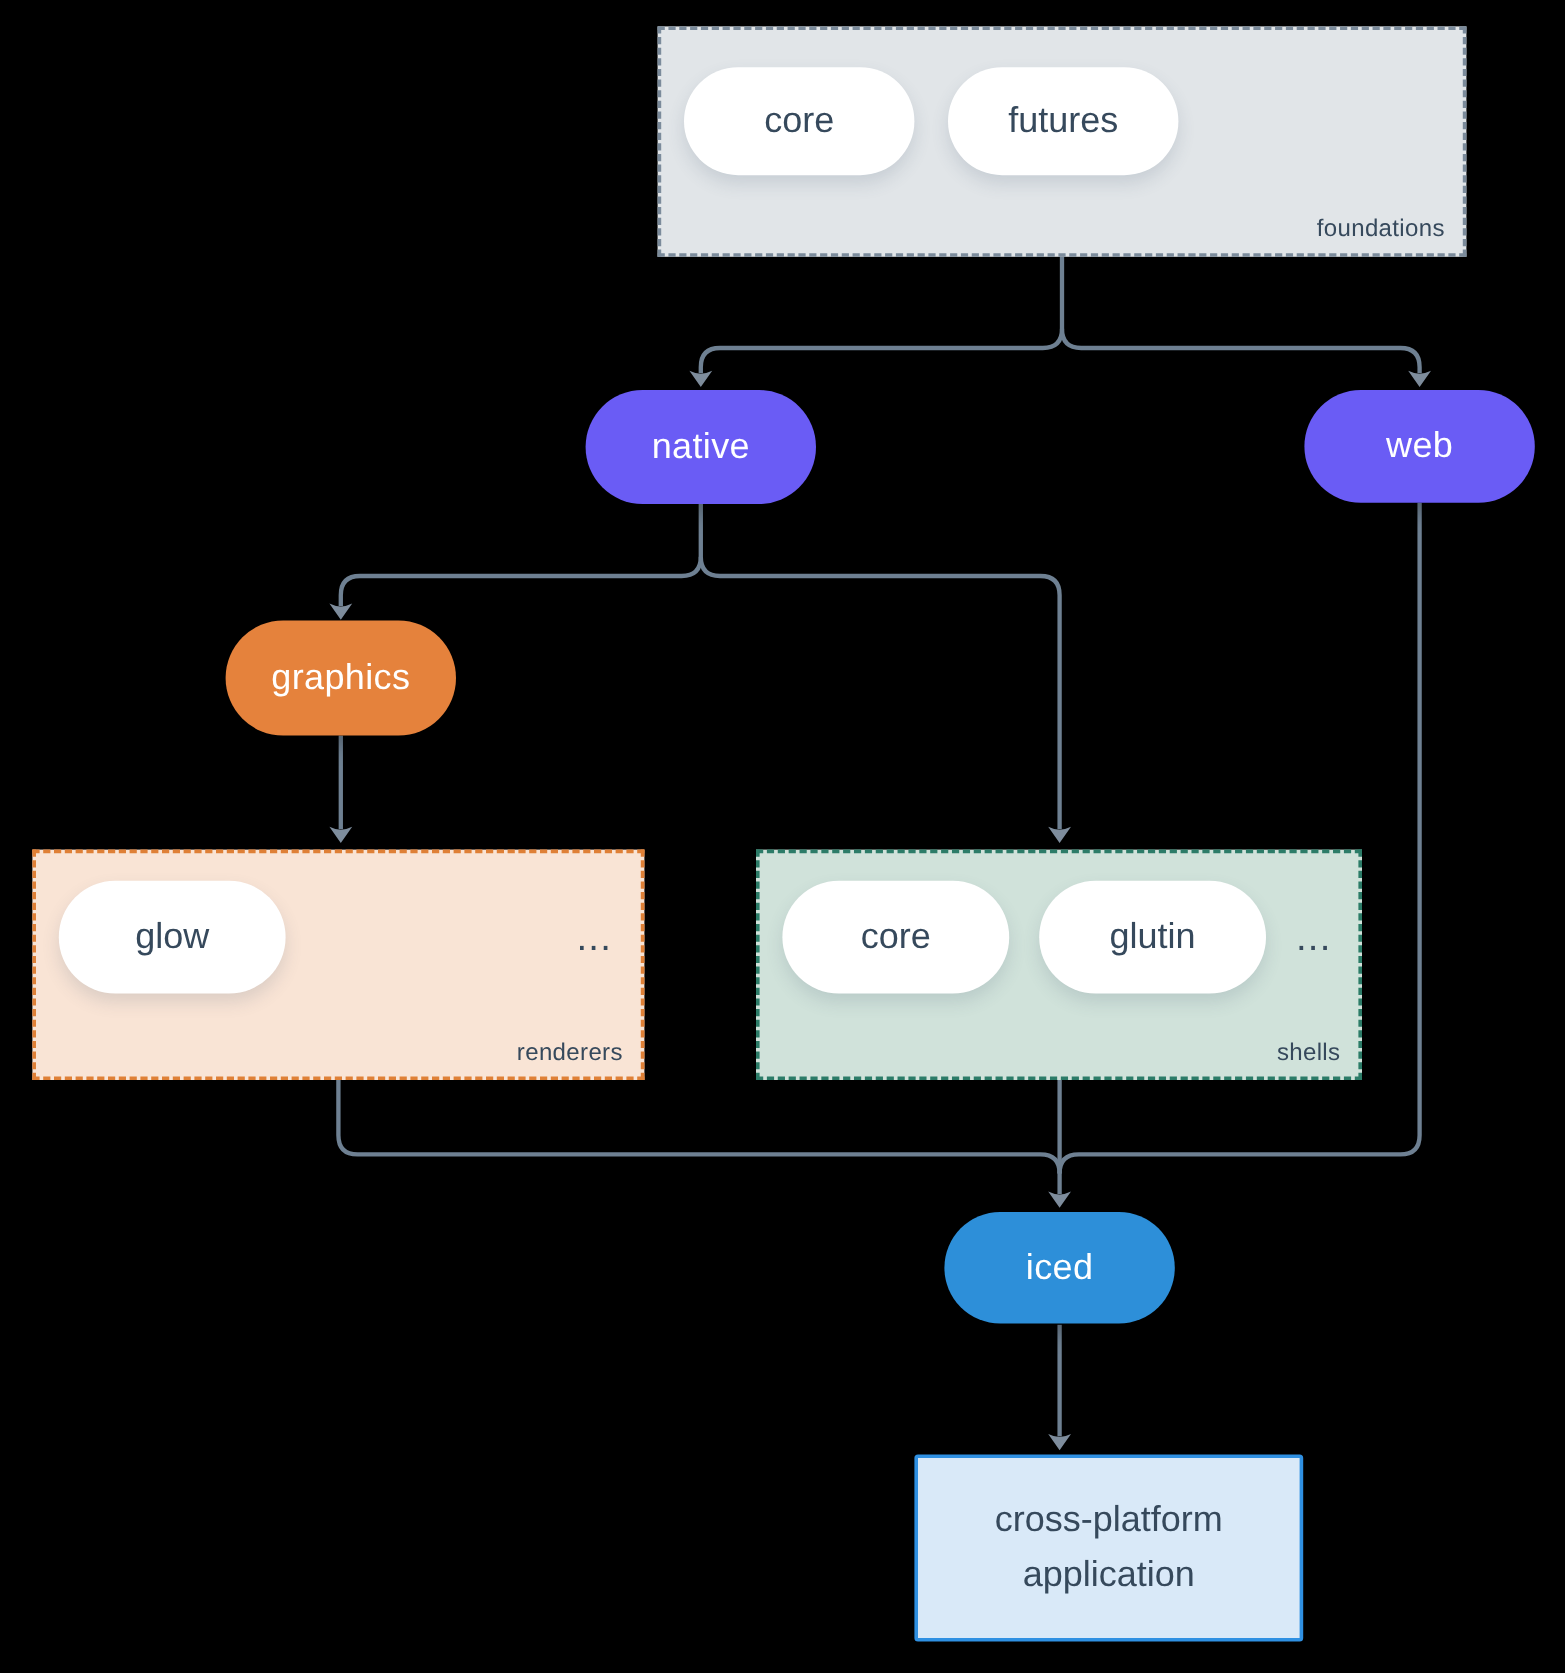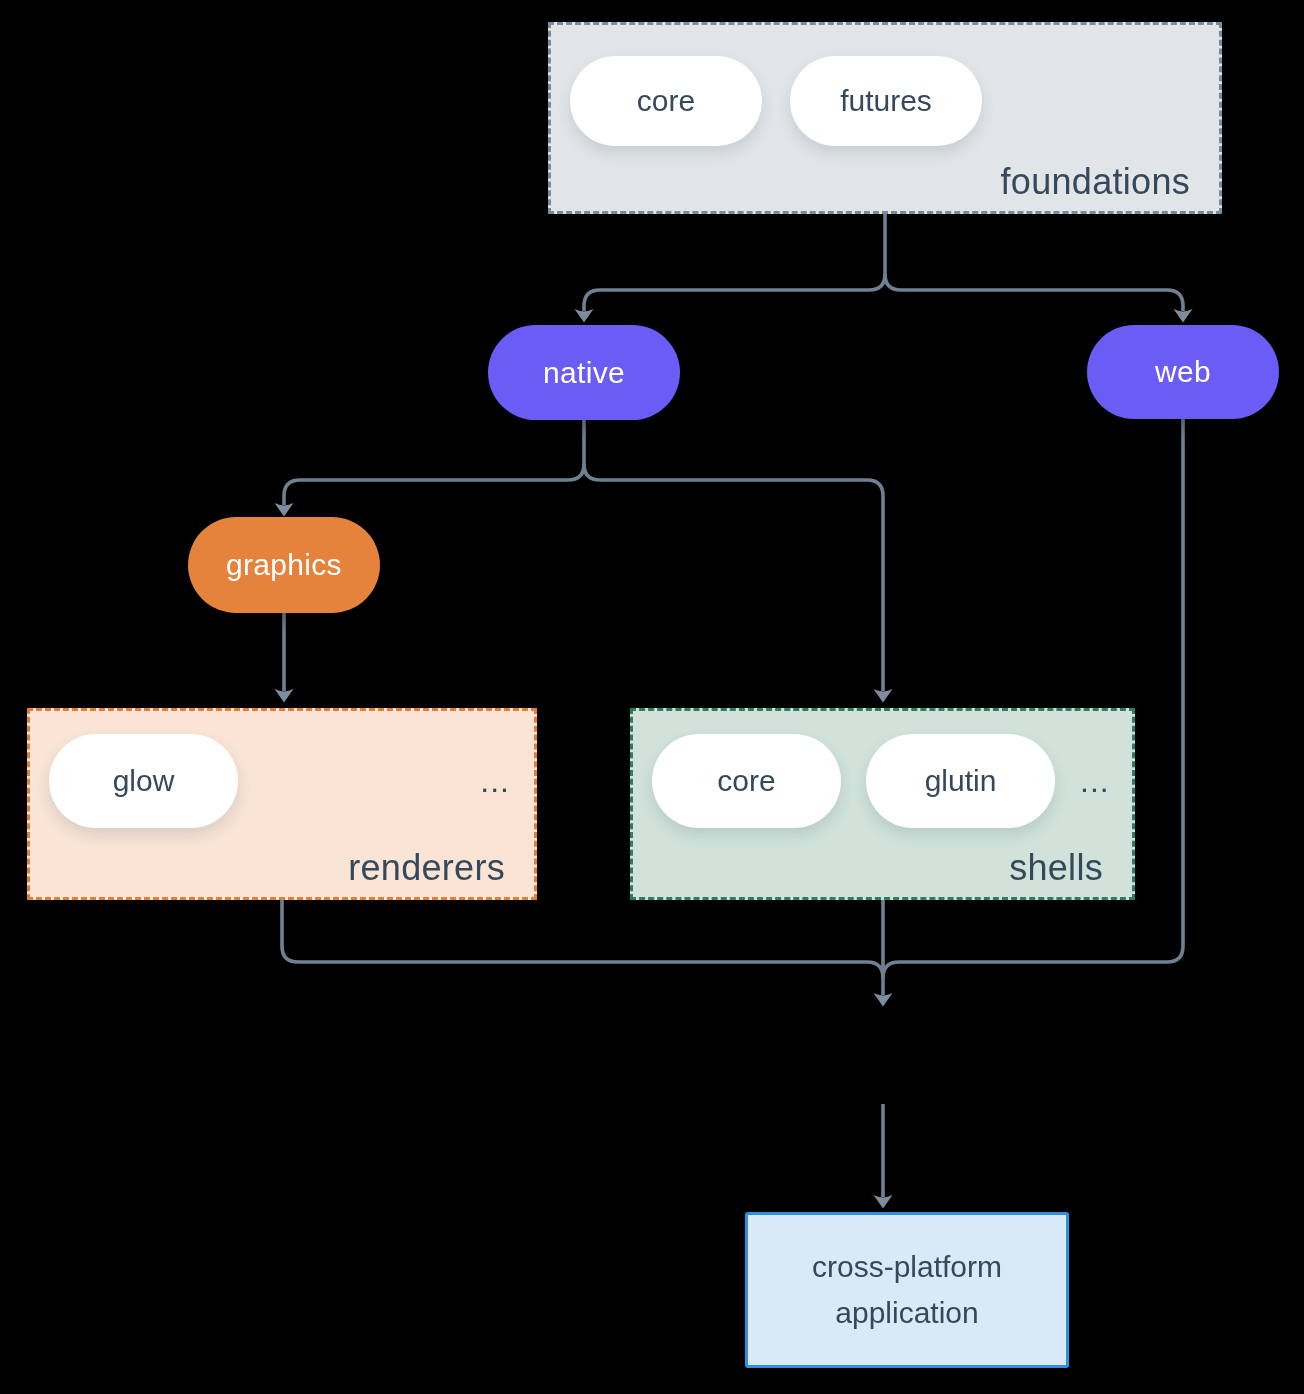--- a/index.html
+++ b/index.html
@@ -16,22 +16,22 @@
   #edges .head{fill:var(--arrow-head,#7e8d9d);}
   
   .group{position:absolute;box-sizing:border-box;z-index:2;text-align:right;}
   .group.foundations{left:548px;top:22px;width:674px;height:192px;
     background:var(--foundations-fill);border:3px dashed var(--foundations-border);}
   .group.renderers{left:27px;top:708px;width:510px;height:192px;
     background:var(--renderers-fill);border:3px dashed var(--renderers-border);}
   .group.shells{left:630px;top:708px;width:505px;height:192px;
     background:var(--shells-fill);border:3px dashed var(--shells-border);}
   .group-label{
-    position:absolute;right:29px;bottom:8px;
-    font-size:36px;color:var(--text-dark);letter-spacing:.3px;
+    position:absolute;right:15px;bottom:8px;
+    font-size:20px;color:var(--text-dark);letter-spacing:.3px;
   }
   .pill-row{position:absolute;left:19px;right:14px;top:31px;height:90px;
     display:flex;align-items:stretch;}
   .group.renderers .pill-row,.group.shells .pill-row{top:23px;height:94px;}
   
   .pill{
     display:flex;align-items:center;justify-content:center;
     border-radius:999px;font-size:30px;color:var(--text-dark);
     background:var(--pill-white);
     box-shadow:0 7px 14px rgba(70,90,110,0.16);
@@ -50,21 +50,21 @@
     border-radius:999px;font-size:30px;color:#fff;letter-spacing:.3px;
     box-shadow:0 8px 16px rgba(0,0,0,0.25);
   }
   .node.native{left:488px;top:325px;width:192px;height:95px;background:var(--purple);}
   .node.web{left:1087px;top:325px;width:192px;height:94px;background:var(--purple);}
   .node.graphics{left:188px;top:517px;width:192px;height:96px;background:var(--orange);}
   .node.iced{left:787px;top:1010px;width:192px;height:93px;background:var(--blue);}
   
   .app-box{
     position:absolute;z-index:2;box-sizing:border-box;
-    left:745px;top:1212px;width:324px;height:156px;
+    left:762px;top:1212px;width:324px;height:156px;
     background:var(--app-fill);border:3px solid var(--app-border);border-radius:3px;
     display:flex;flex-direction:column;align-items:center;justify-content:center;
     font-size:30px;line-height:46px;color:var(--text-dark);text-align:center;
   }
 </style>
 </head>
 <body>
 
 <div id="canvas">
 
@@ -108,19 +108,20 @@
 
   <div class="group shells">
     <div class="pill-row">
       <div class="pill">core</div>
       <div class="pill">glutin</div>
       <div class="ellipsis">...</div>
     </div>
     <div class="group-label">shells</div>
   </div>
 
+  <div class="node iced">iced</div>
 
   <div class="app-box">
     <div>cross-platform</div>
     <div>application</div>
   </div>
 
 </div>
 
 </body></html>

